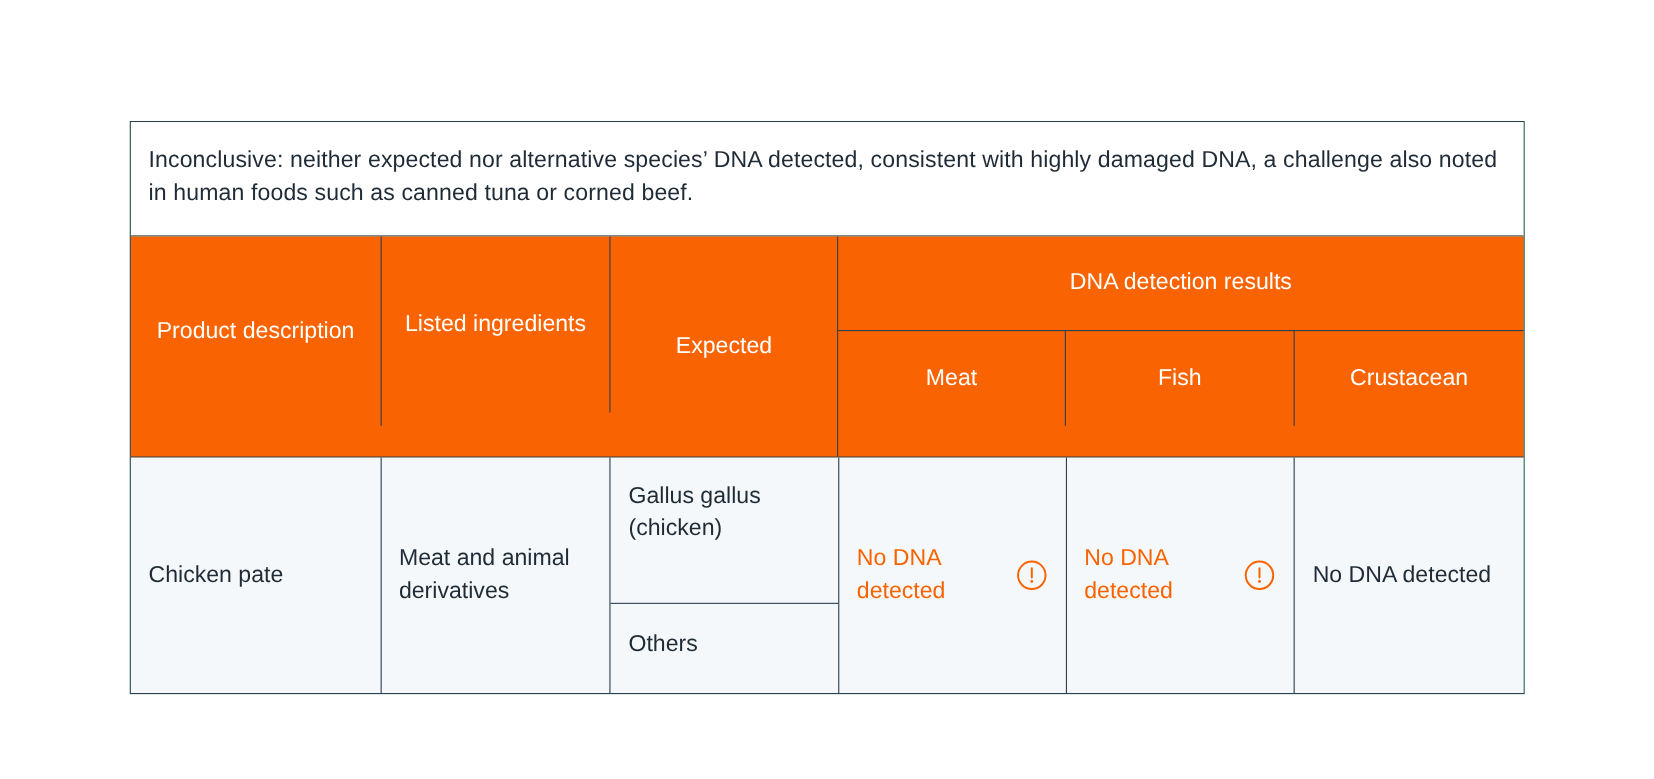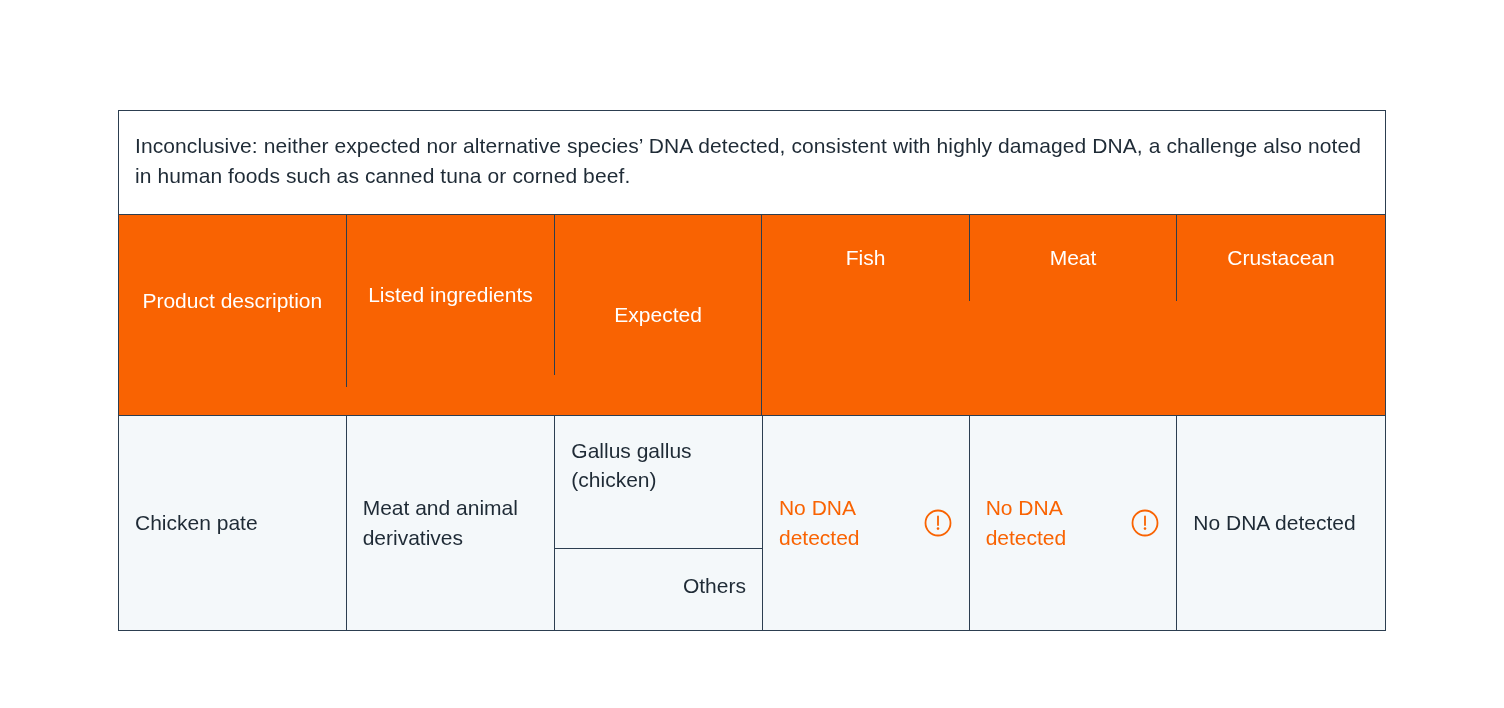--- a/index.html
+++ b/index.html
@@ -120,21 +120,21 @@
   .bcell:last-child { border-right: none; }
 
   .b-product { width: 228px; }
   .b-listed  { width: 209px; }
 
   .b-expected {
     width: 207px;
     padding: 0;
     display: flex;
     flex-direction: column;
-    align-items: flex-end;
+    align-items: flex-start;
     justify-content: flex-start;
     border-right: 1px solid #2c3e50;
   }
   .exp-top {
     box-sizing: border-box;
     height: 133px;
     padding: 20px 16px 0 16px;
     border-bottom: 1px solid #2c3e50;
     font-size: 21px;
     line-height: 1.4;
@@ -178,23 +178,24 @@
 
     <div class="caption-row">
       <div class="caption-text">Inconclusive: neither expected nor alternative species’ DNA detected, consistent with highly damaged DNA, a challenge also noted in human foods such as canned tuna or corned beef.</div>
     </div>
 
     <div class="header-block">
       <div class="hcol col-product">Product description</div>
       <div class="hcol col-listed">Listed ingredients</div>
       <div class="hcol col-expected">Expected</div>
       <div class="group-col">
+        <div class="group-title">DNA detection results</div>
         <div class="group-subs">
+          <div class="sub-col sub-meat">Meat</div>
           <div class="sub-col sub-fish">Fish</div>
-          <div class="sub-col sub-meat">Meat</div>
           <div class="sub-col sub-crus">Crustacean</div>
         </div>
       </div>
     </div>
 
     <div class="body-row">
       <div class="bcell b-product">Chicken pate</div>
       <div class="bcell b-listed">Meat and animal derivatives</div>
 
       <div class="b-expected">

